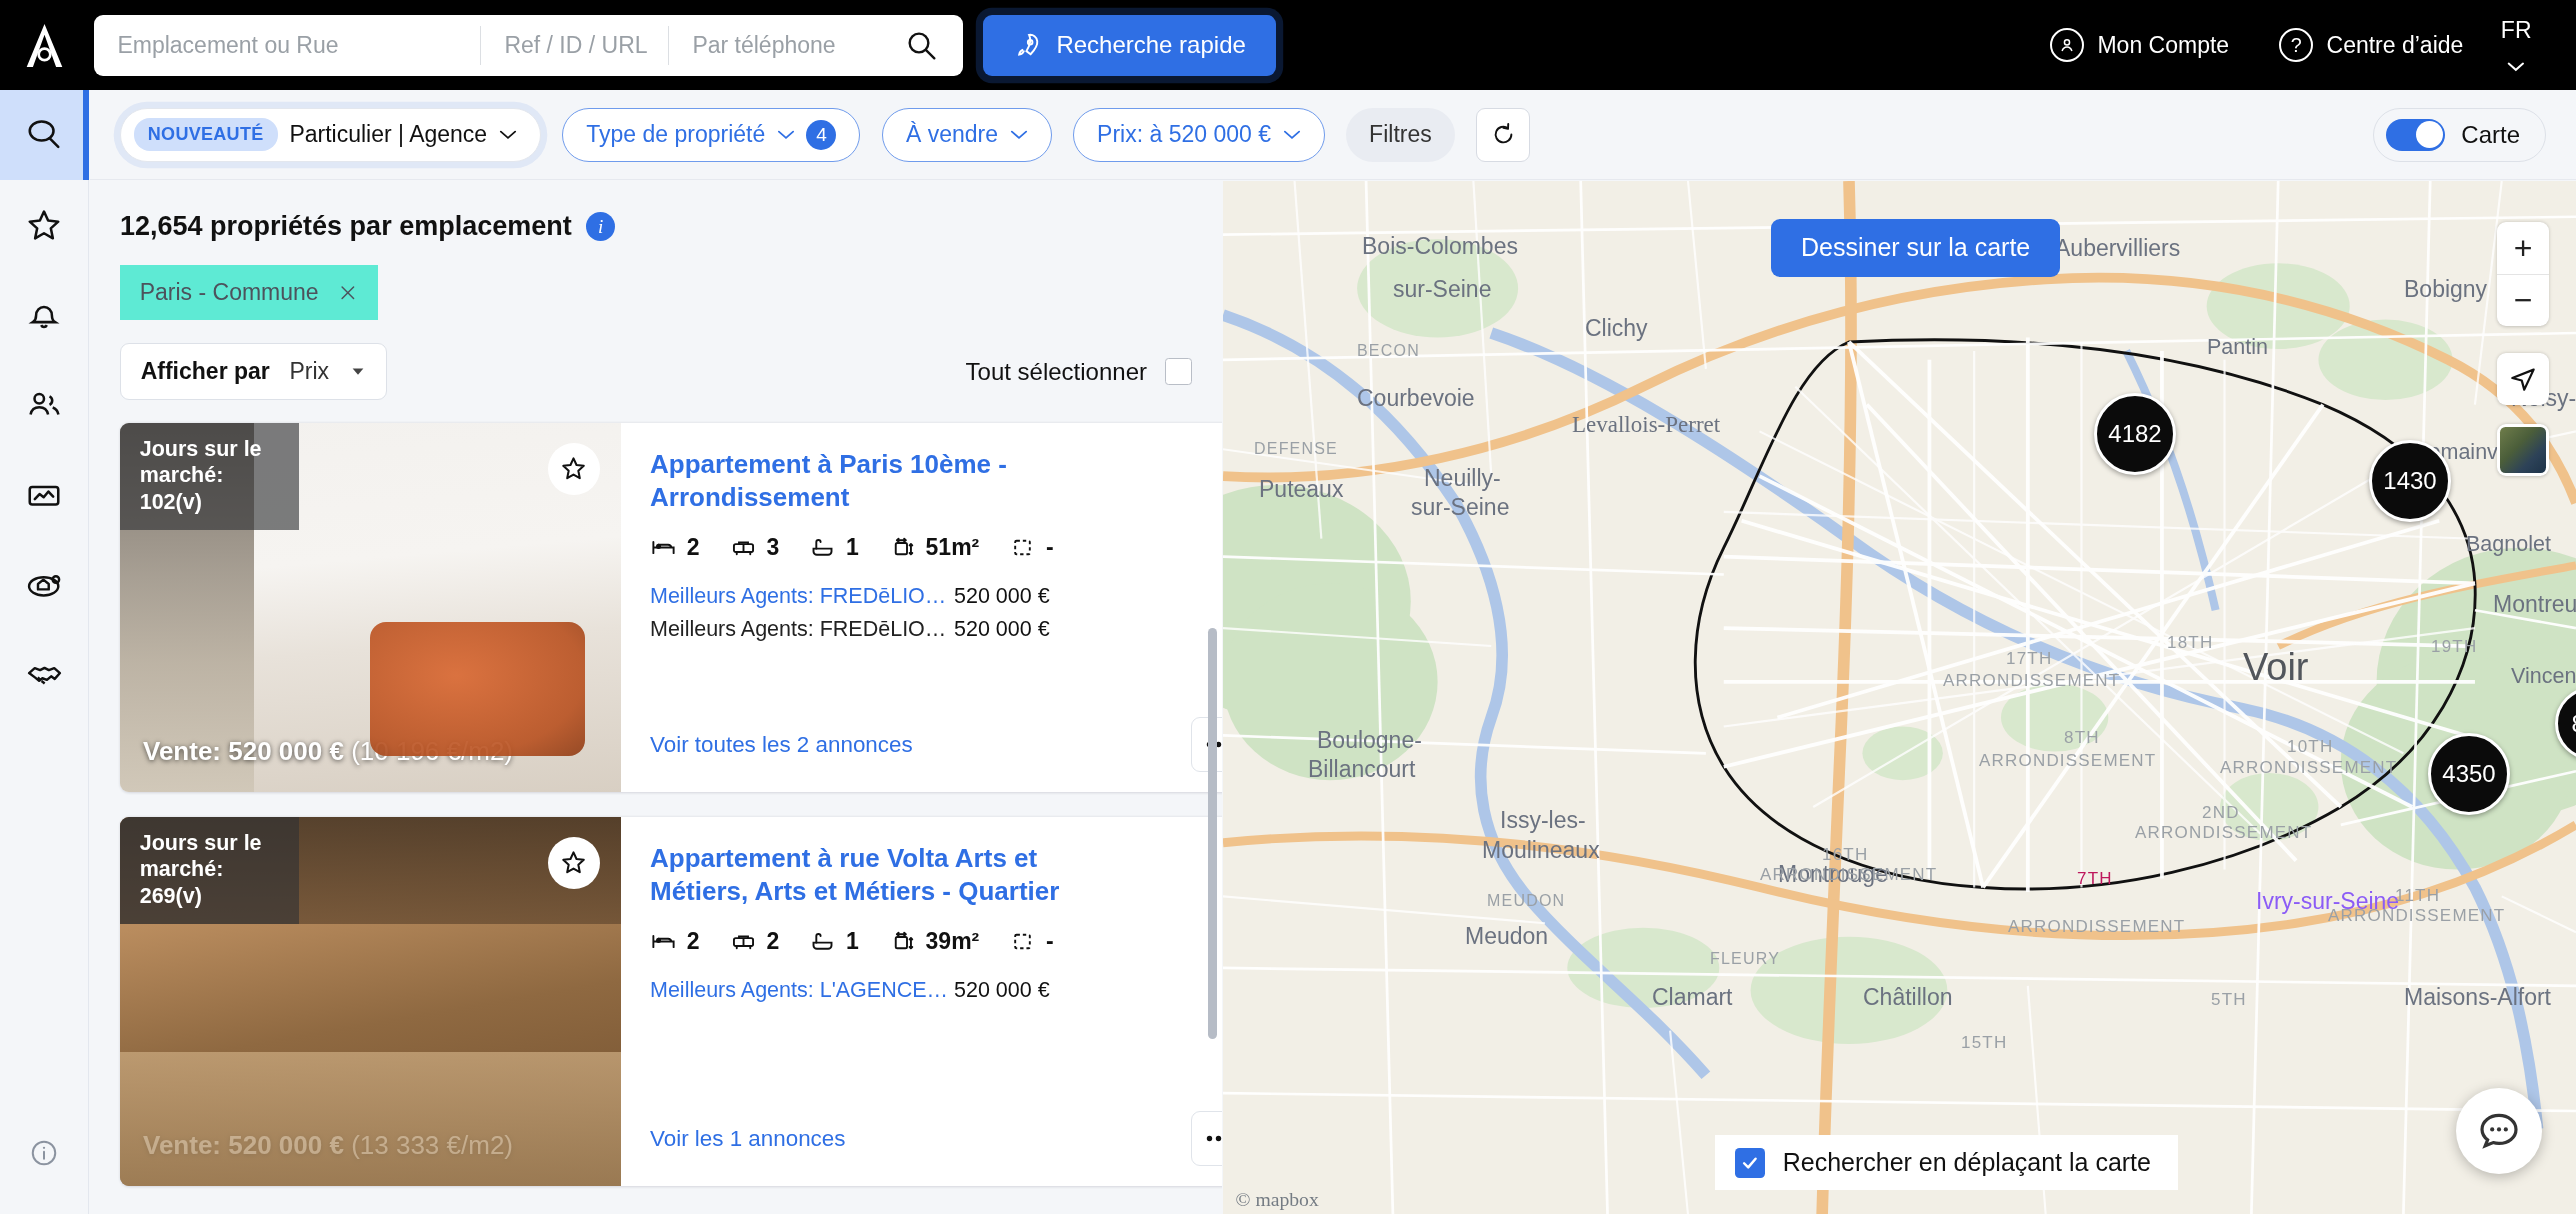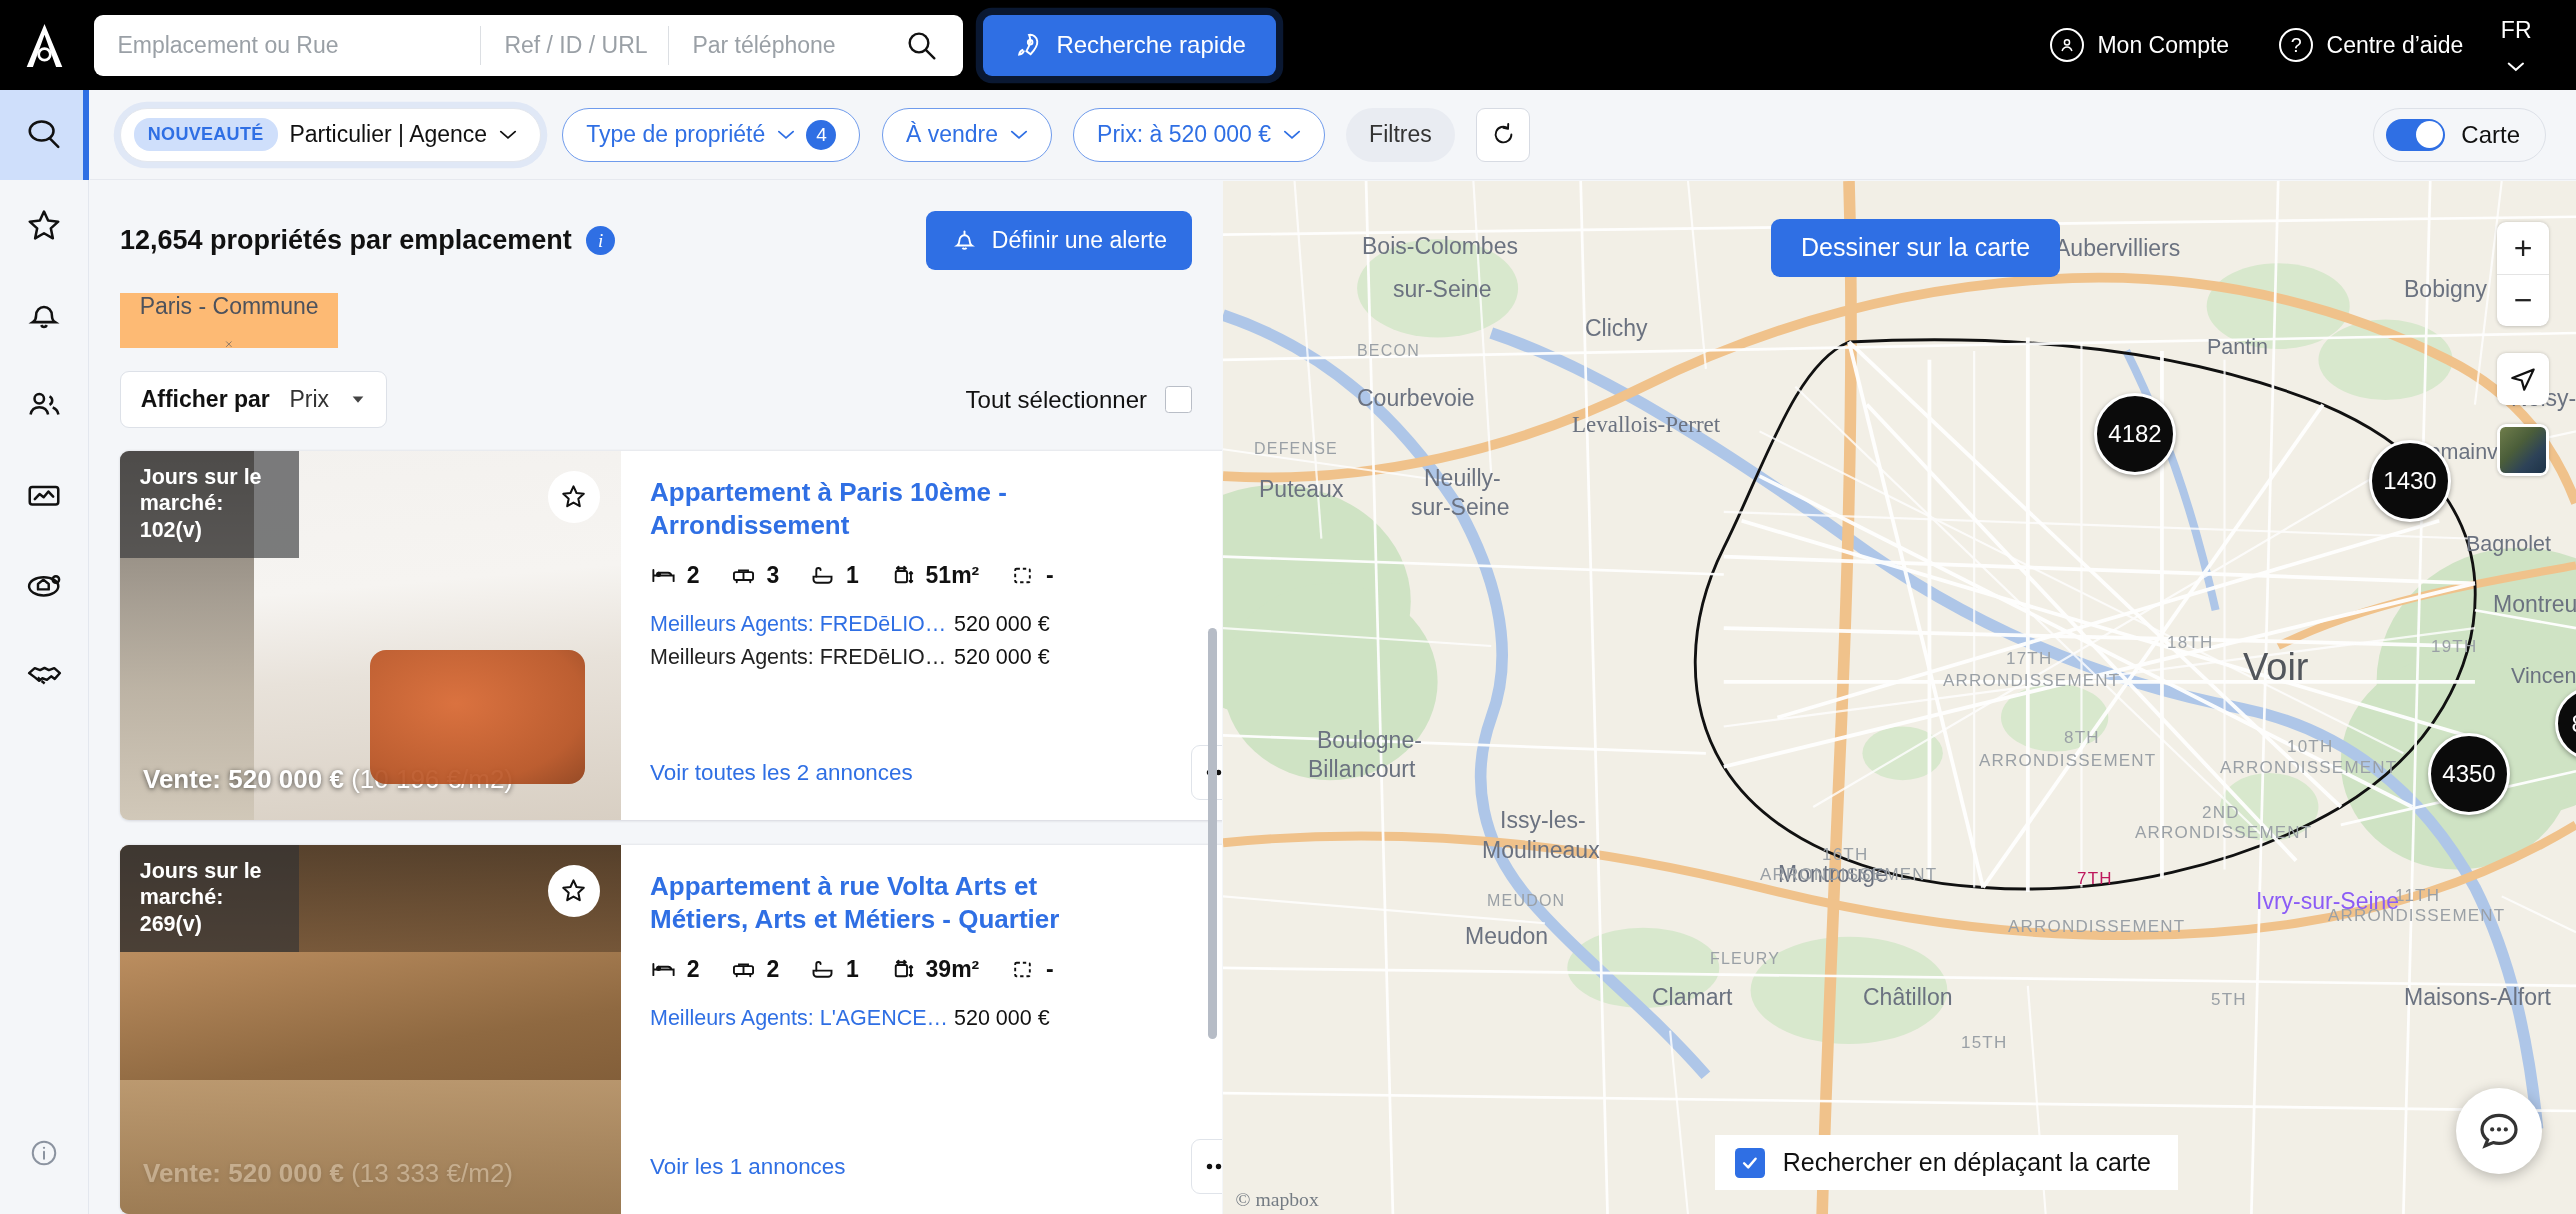--- a/index.html
+++ b/index.html
@@ -141,24 +141,23 @@
     justify-content: center; margin-left: 14.3px; font-style: italic;
     font-family: "Liberation Serif", serif; cursor: pointer;
   }
   .alert-btn {
     margin-left: auto; background: #2f6fe4; color: #fff;
     border-radius: 9px; height: 59px; display: flex; align-items: center;
     gap: 14.3px; padding: 0 25px; font-size: 23px; cursor: pointer;
   }
   .loc-tags { padding: 23px 30px 0 30px; display: flex; gap: 14.3px; }
   .loc-tag {
-    background: #fdba74; height: 55px; display: flex; align-items: center;
+    background: #5eead4; height: 55px; display: flex; align-items: center;
     gap: 19.7px; padding: 0 19.7px; font-size: 23px; color: #4d525c;
     cursor: pointer;
-    flex-direction: column;
   }
   .sortrow {
     display: flex; align-items: center; padding: 23px 30px 0 30px;
   }
   .sort-box {
     border: 0.9px solid #dde1e8; background: #fff; border-radius: 9px;
     height: 57px; display: flex; align-items: center; gap: 19.7px;
     padding: 0 19.7px; cursor: pointer;
   }
   .sort-label { font-size: 23px; font-weight: bold; color: #111; }
@@ -464,28 +463,20 @@
   <div class="carte-toggle">
     <span class="switch"></span>
     <span class="carte-label">Carte</span>
   </div>
 </div>
 
 <div class="results">
   <div class="res-head">
     <span class="res-count">12,654 propriétés par emplacement</span>
     <span class="info-dot">i</span>
-    <div class="alert-btn">
-      <svg width="27" height="27" viewBox="0 0 24 24" fill="none" stroke="#fff" stroke-width="1.7">
-        <path d="M5.5 16.5h13c-1.5-1-1.9-2.1-1.9-4 0-3-2.1-5.2-4.6-5.2S7.4 9.5 7.4 12.5c0 1.9-.4 3-1.9 4z"></path>
-        <path d="M10.3 18.4a1.9 1.9 0 0 0 3.4 0"></path>
-          <line x1="12" y1="4" x2="12" y2="6.6" stroke-linecap="round"></line>
-      </svg>
-      <span>Définir une alerte</span>
-    </div>
   </div>
 
   <div class="loc-tags">
     <div class="loc-tag">
       <span>Paris - Commune</span>
       <svg width="19.7" height="19.7" viewBox="0 0 24 24" stroke="#4d525c" stroke-width="1.8">
         <line x1="5" y1="5" x2="19" y2="19" stroke-linecap="round"></line>
           <line x1="19" y1="5" x2="5" y2="19" stroke-linecap="round"></line>
       </svg>
     </div>

